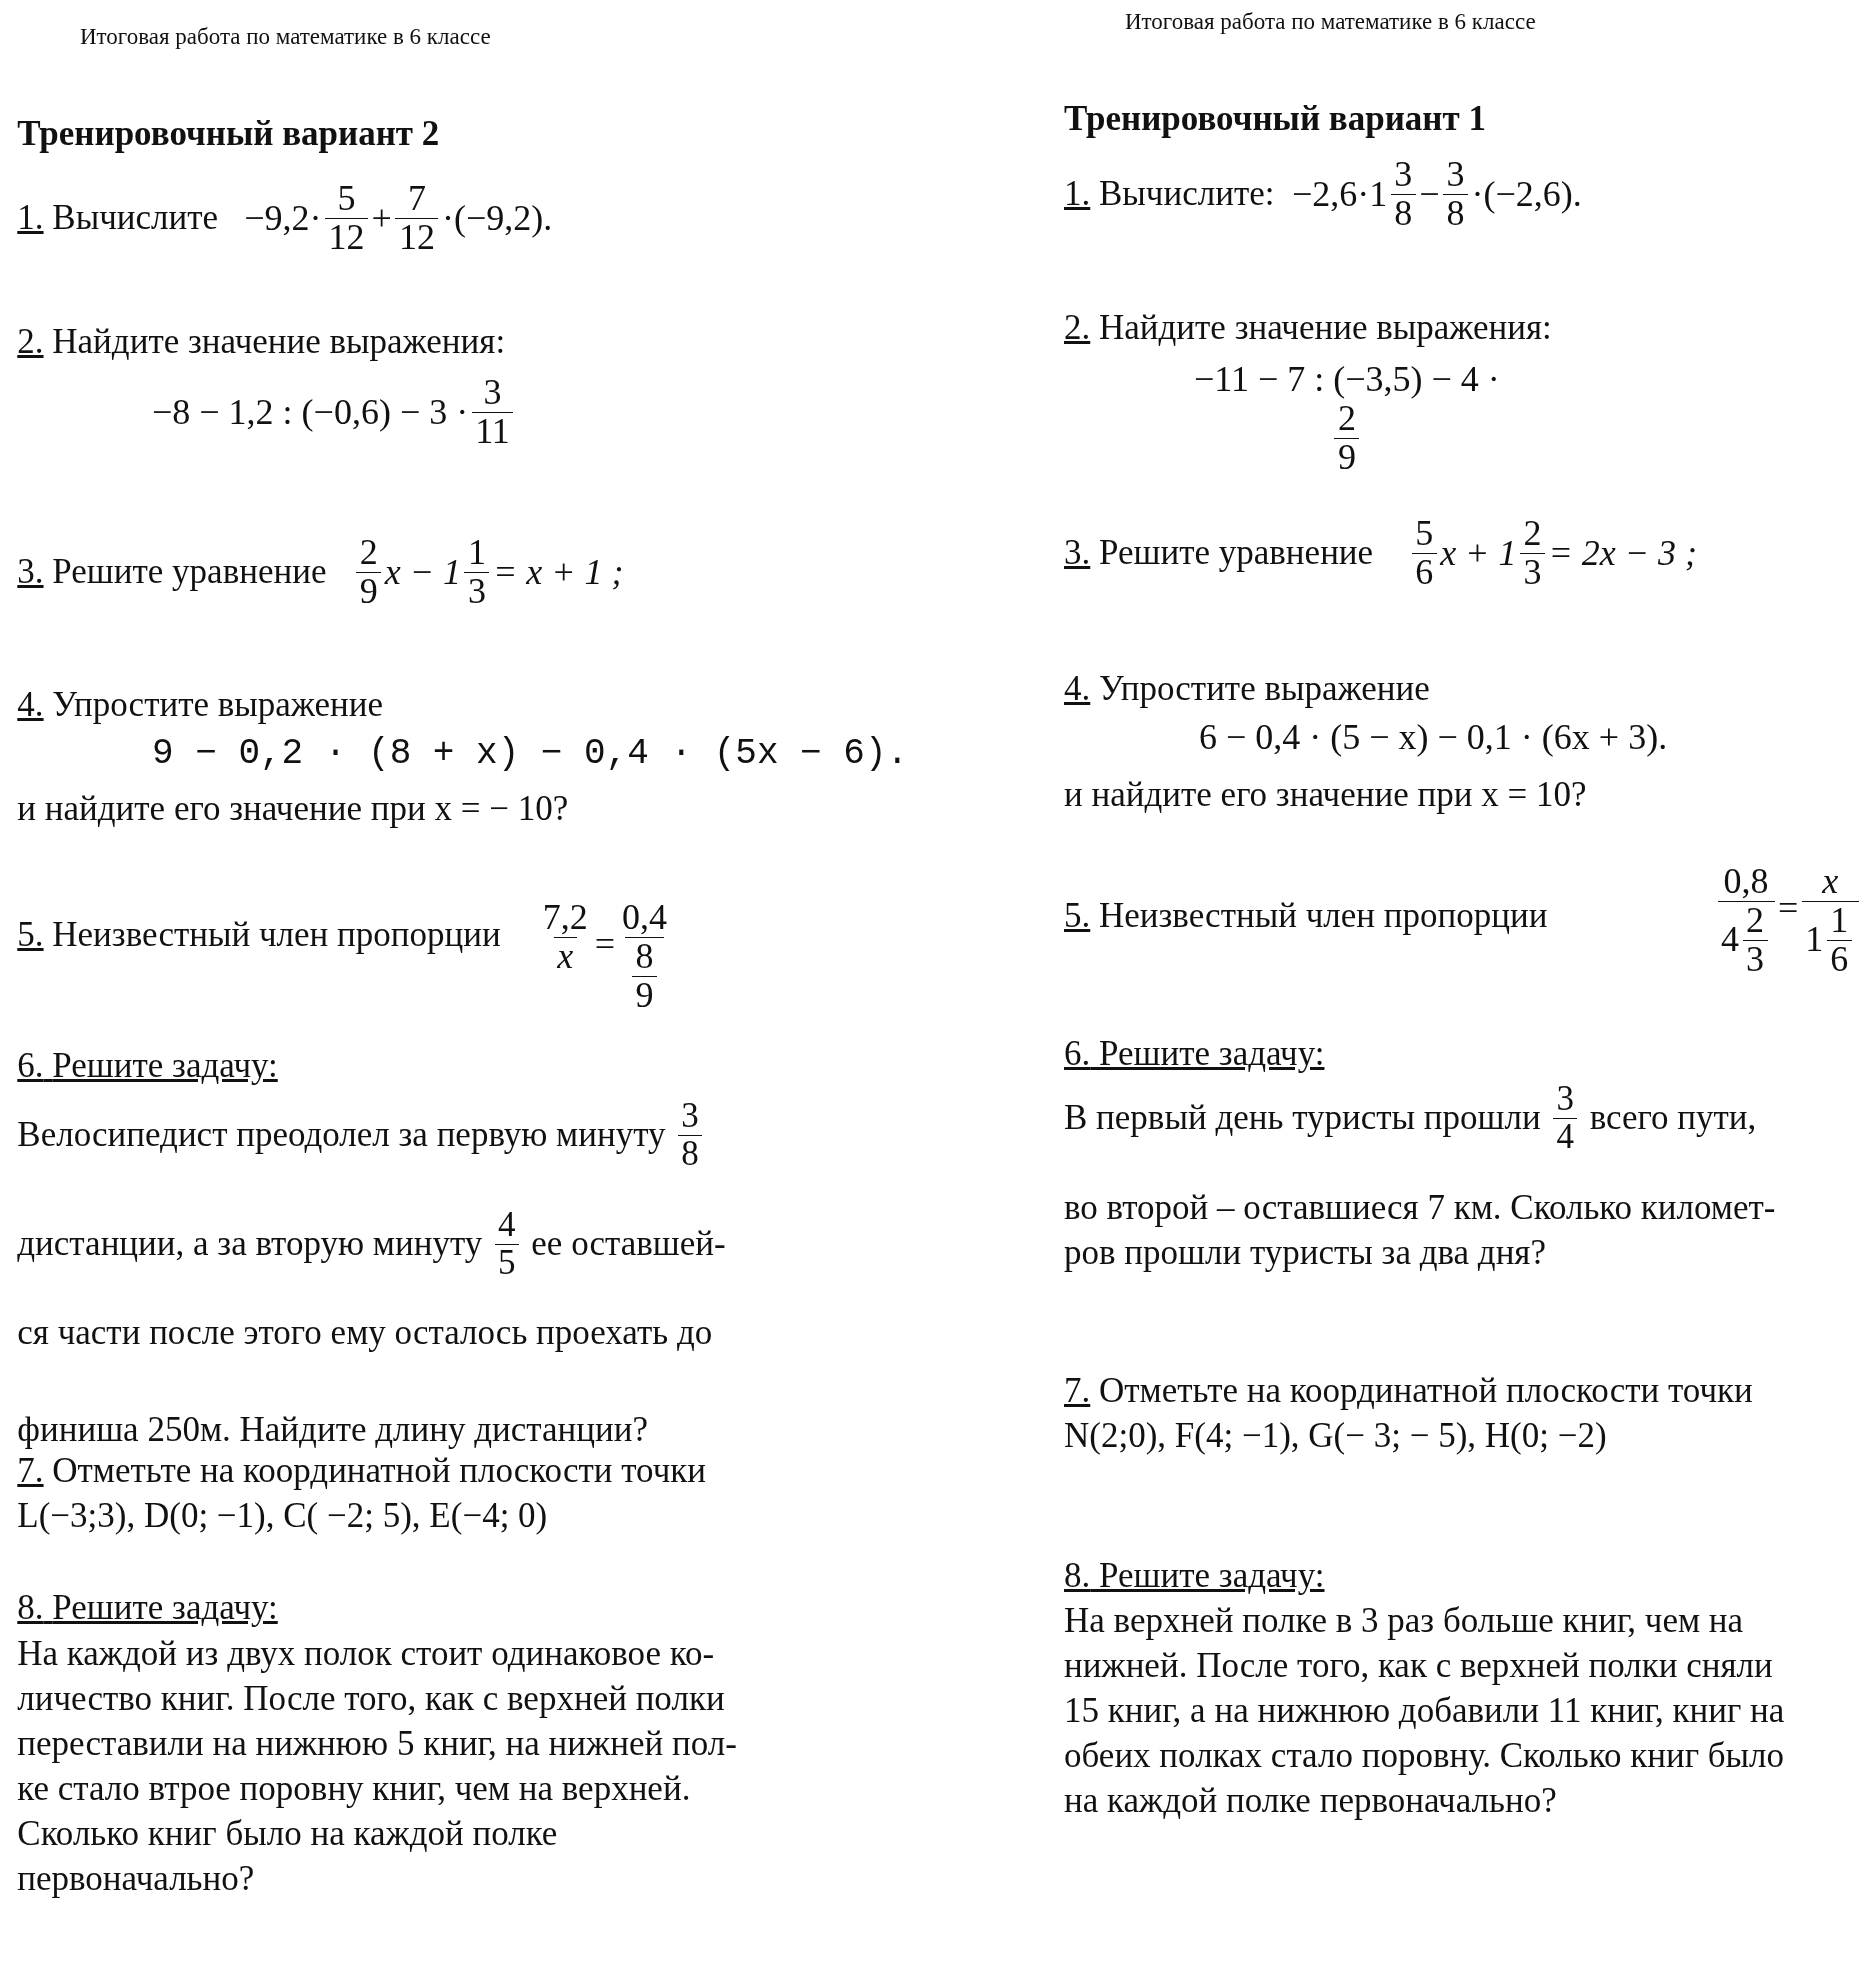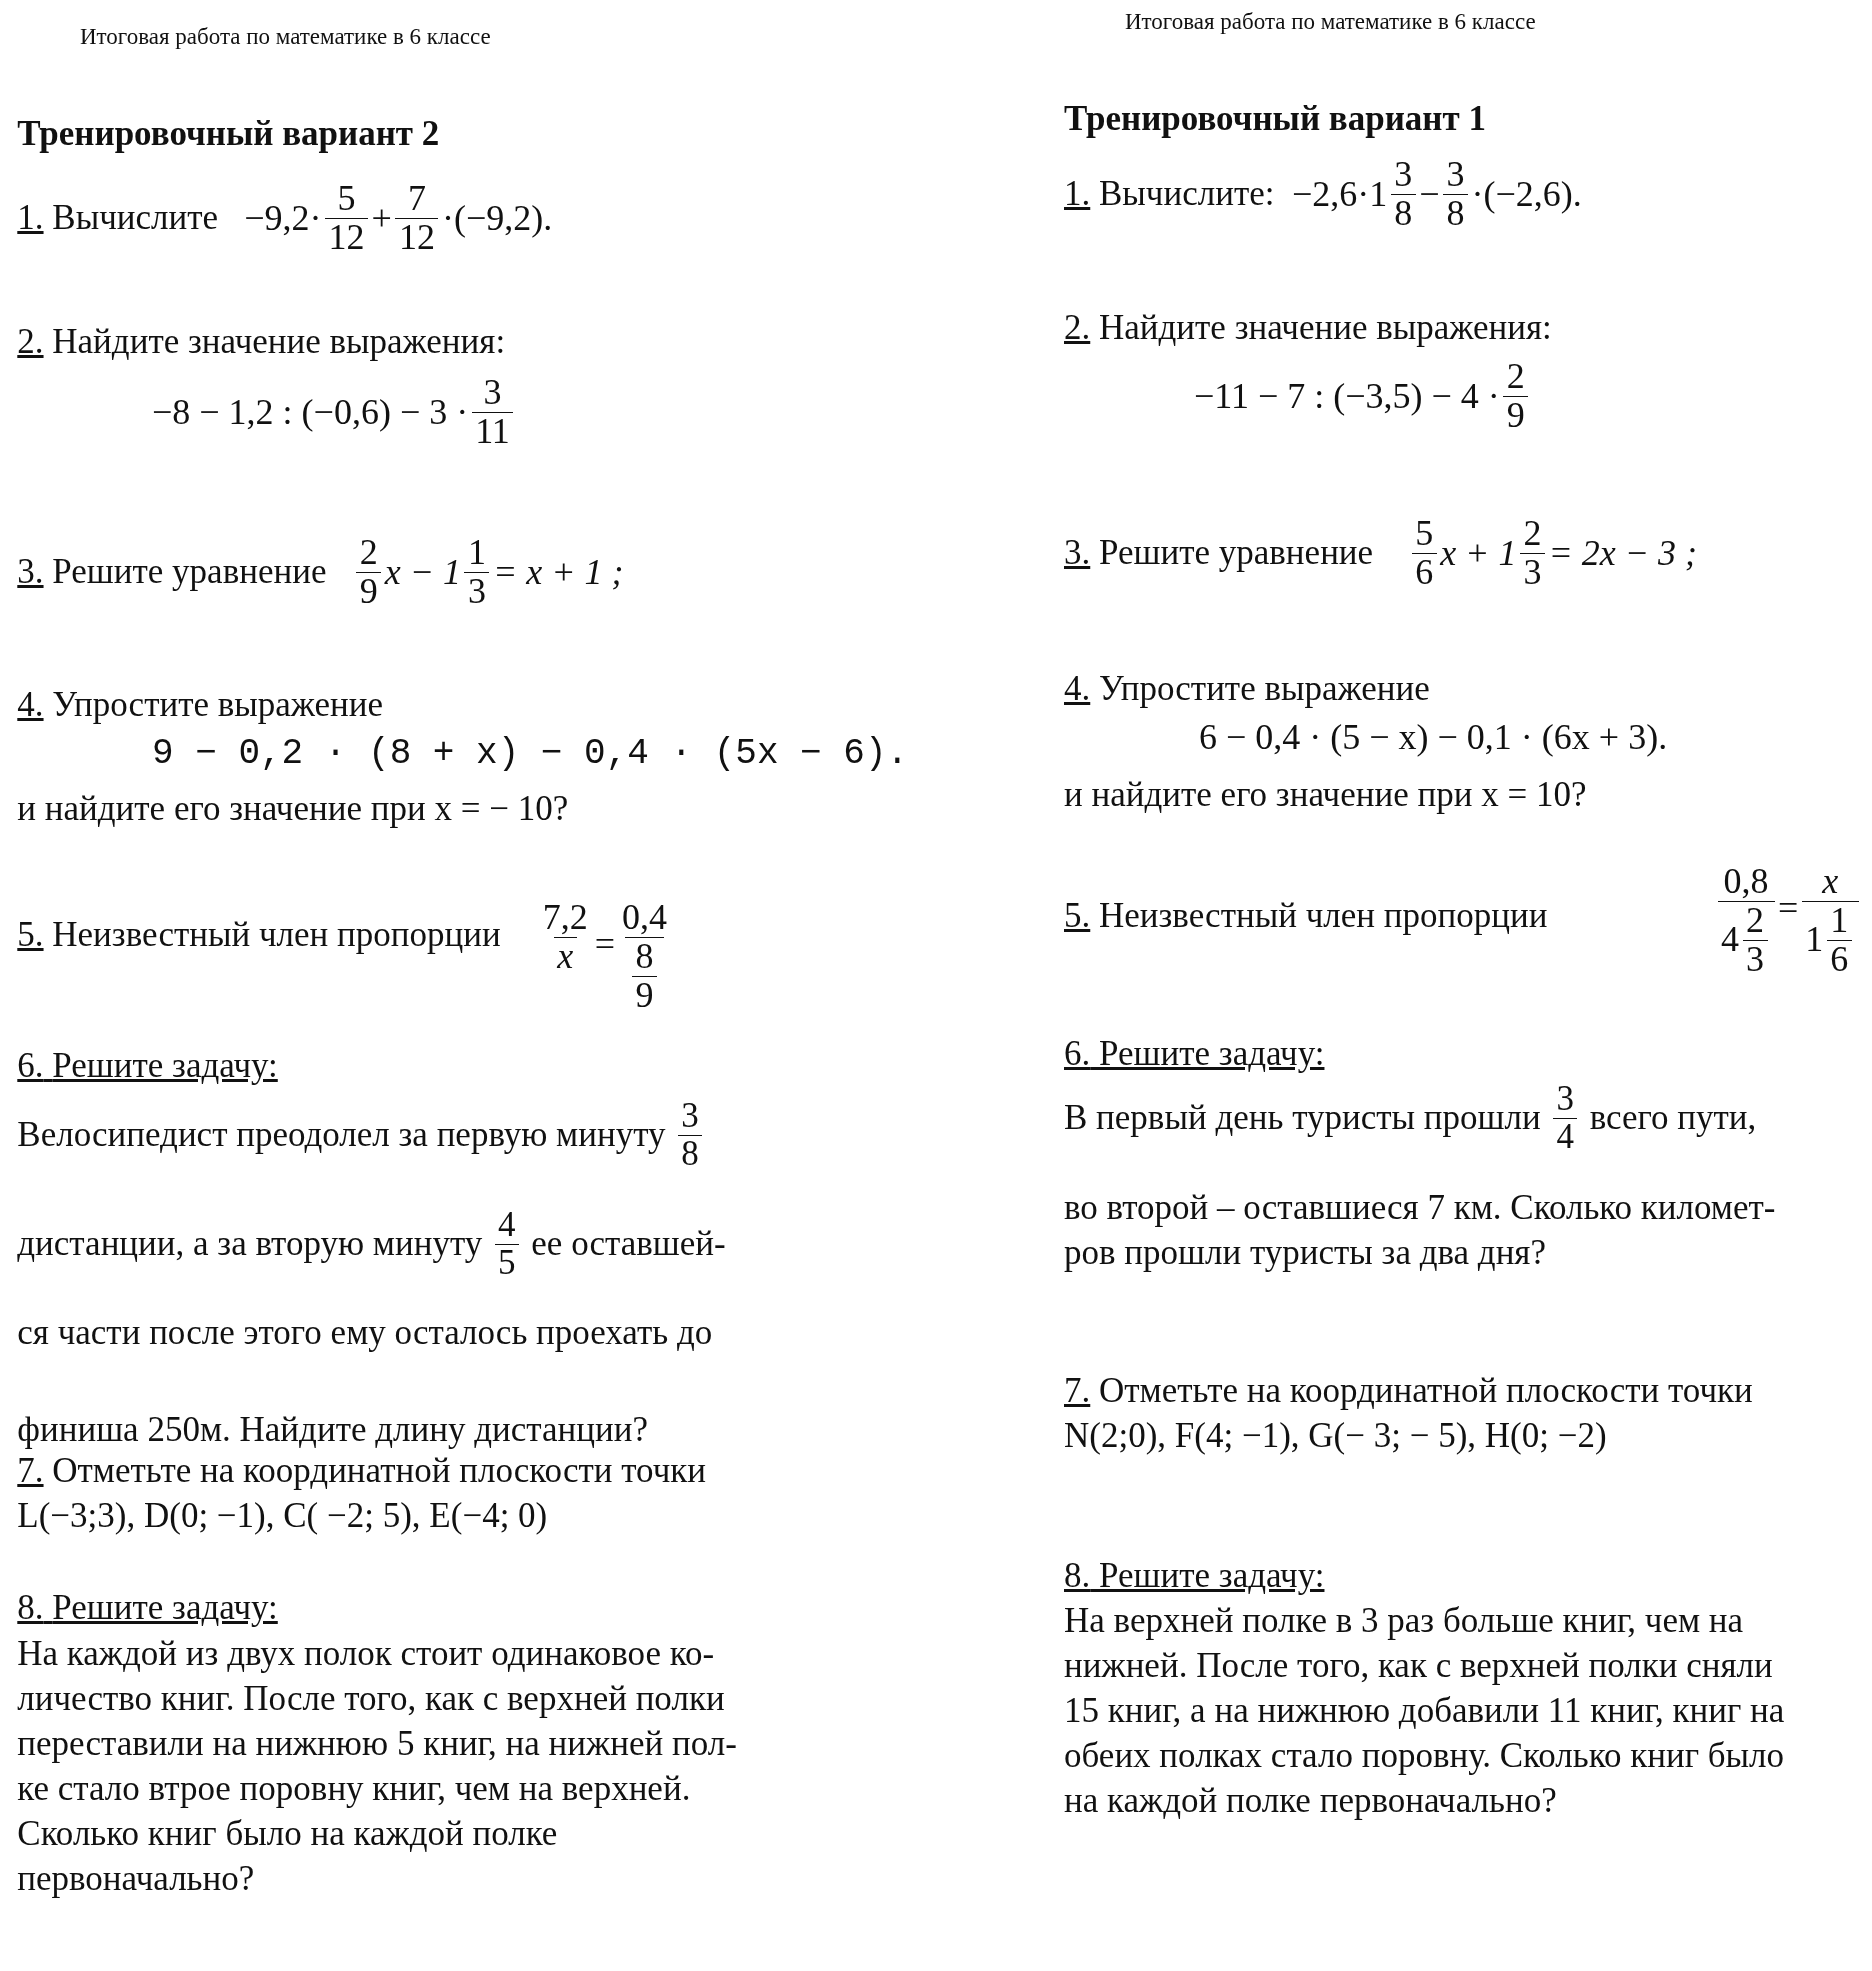--- a/index.html
+++ b/index.html
@@ -161,21 +161,21 @@
           <span class="n">3</span>
           <span class="d">8</span>
         </span>
       <span>·(−2,6).</span>
     </span>
   </div>
 
   <div class="abs txt" style="left:0px; top:308px;">
     <span class="num">2.</span>&nbsp;<span>Найдите значение выражения:</span>
   </div>
-  <div class="abs math" style="left:130px; top:358px;">
+  <div class="abs math" style="left:130px; top:358px;flex-direction:column;">
     <span>−11 − 7 : (−3,5) − 4 ·</span>
     <span class="frac">
         <span class="n">2</span>
         <span class="d">9</span>
       </span>
   </div>
 
   <div class="abs txt" style="left:0px; top:515px; display:flex; align-items:center;">
     <span class="num">3.</span>&nbsp;
     <span>Решите уравнение</span>&nbsp;&nbsp;&nbsp;&nbsp;

